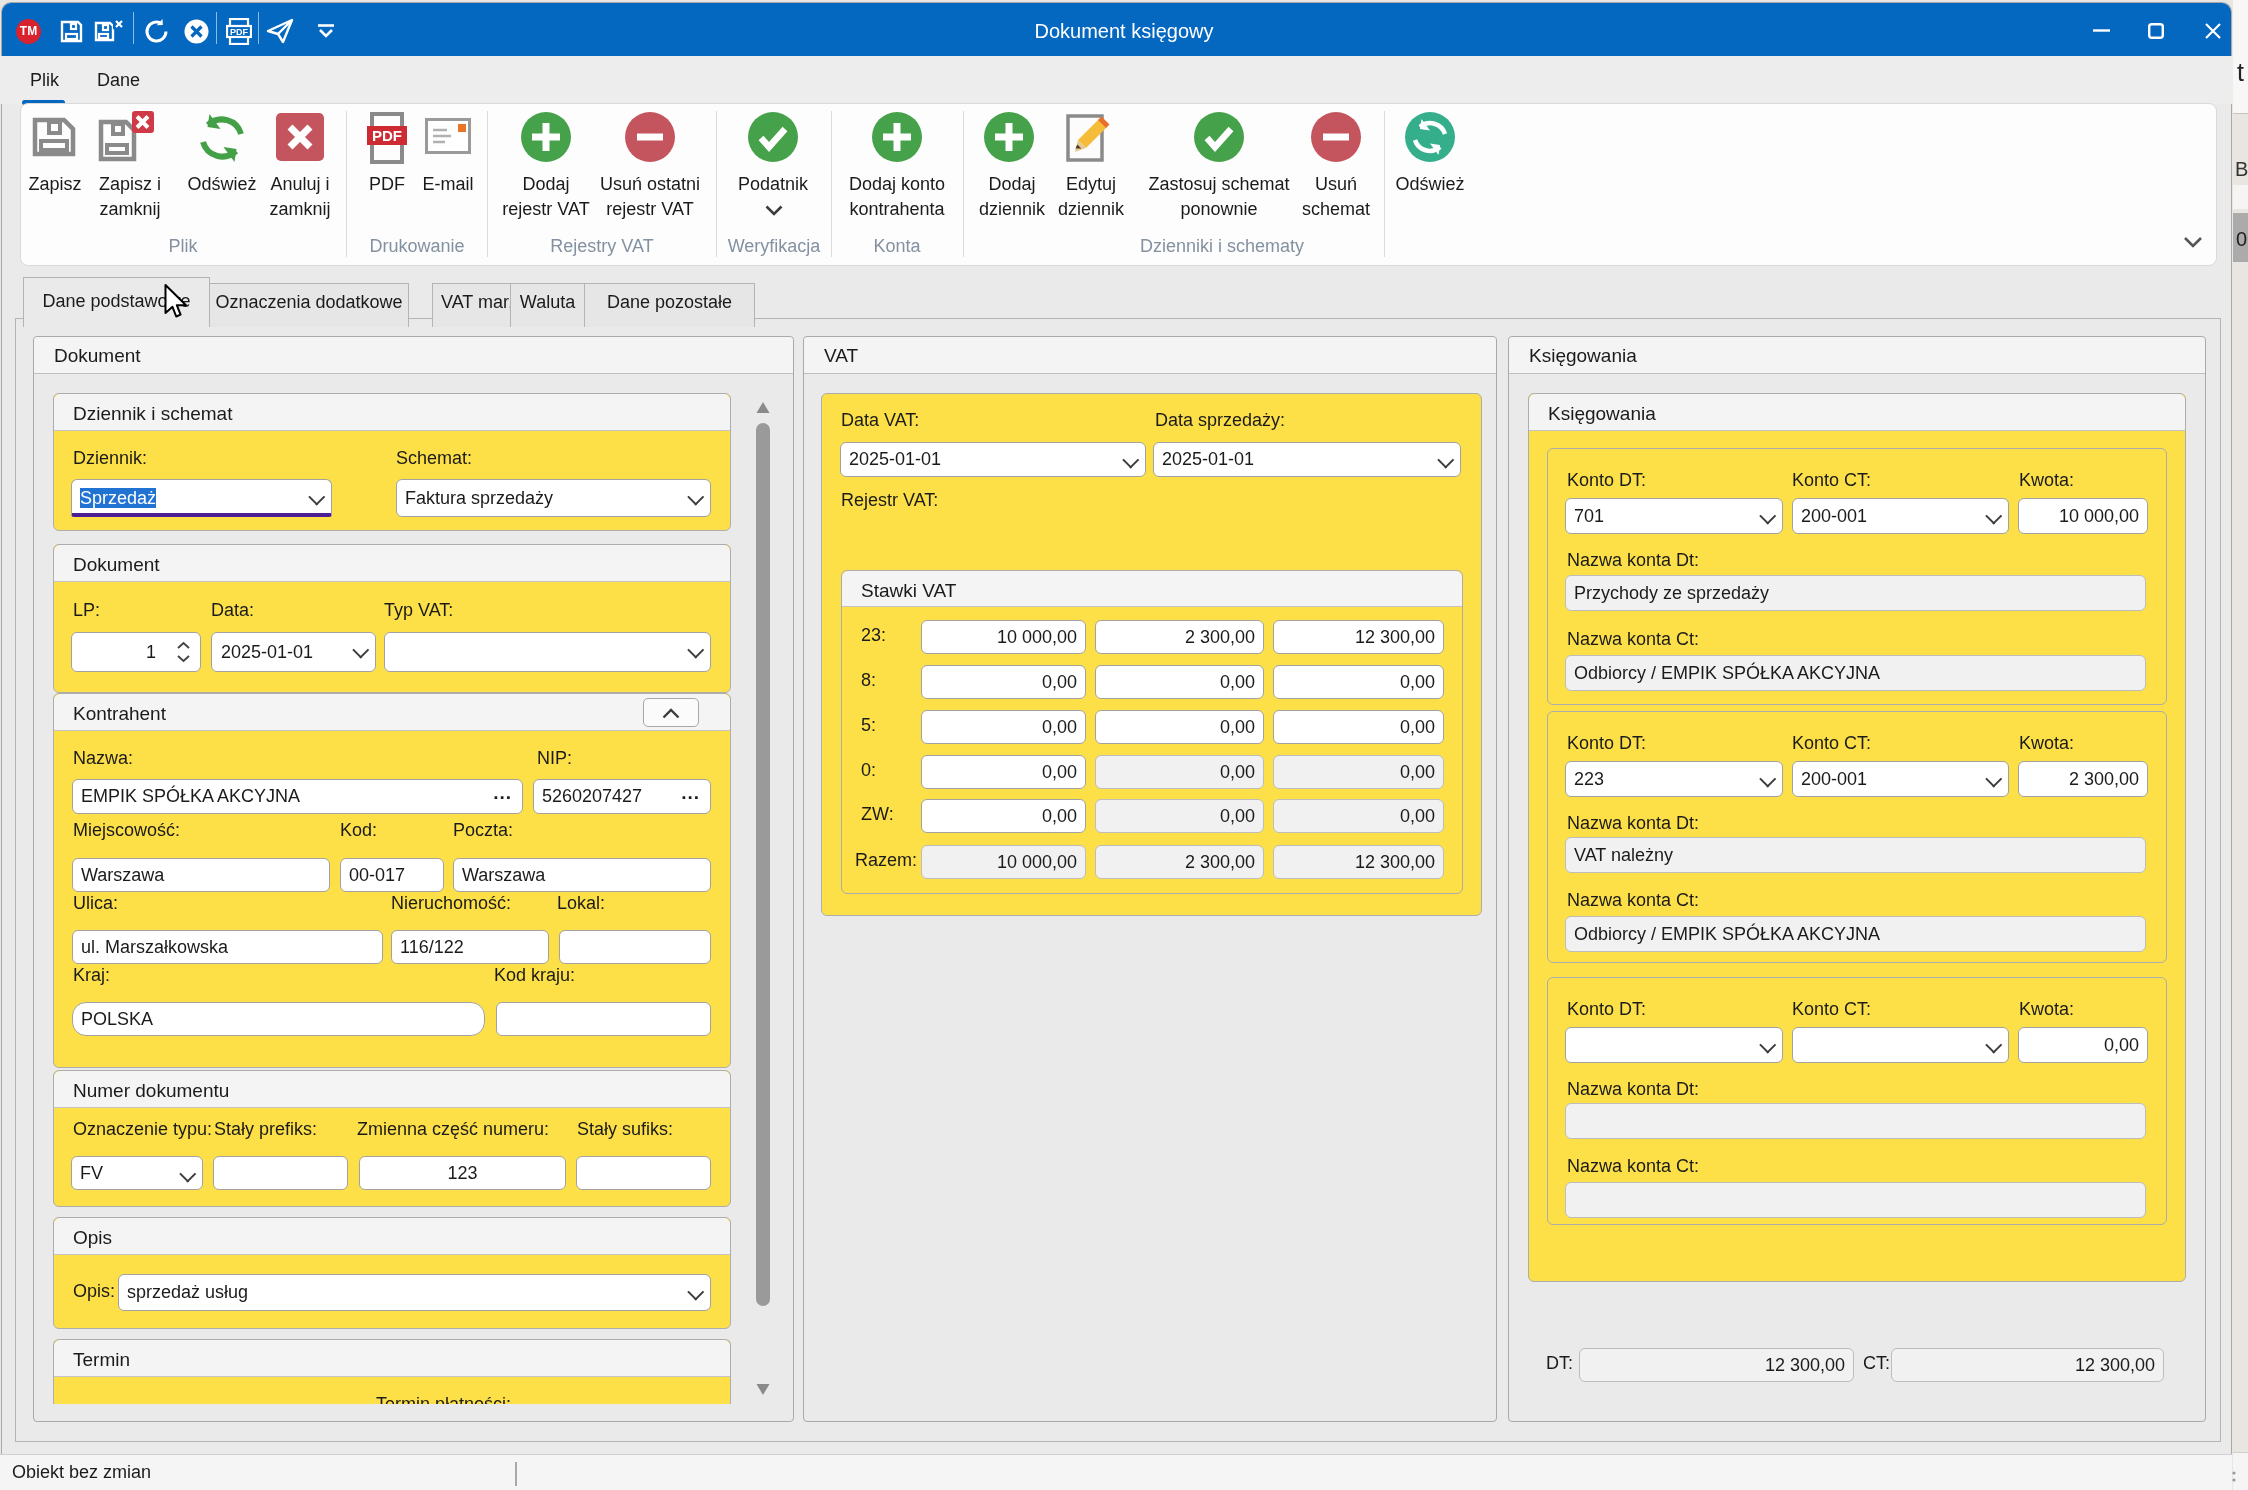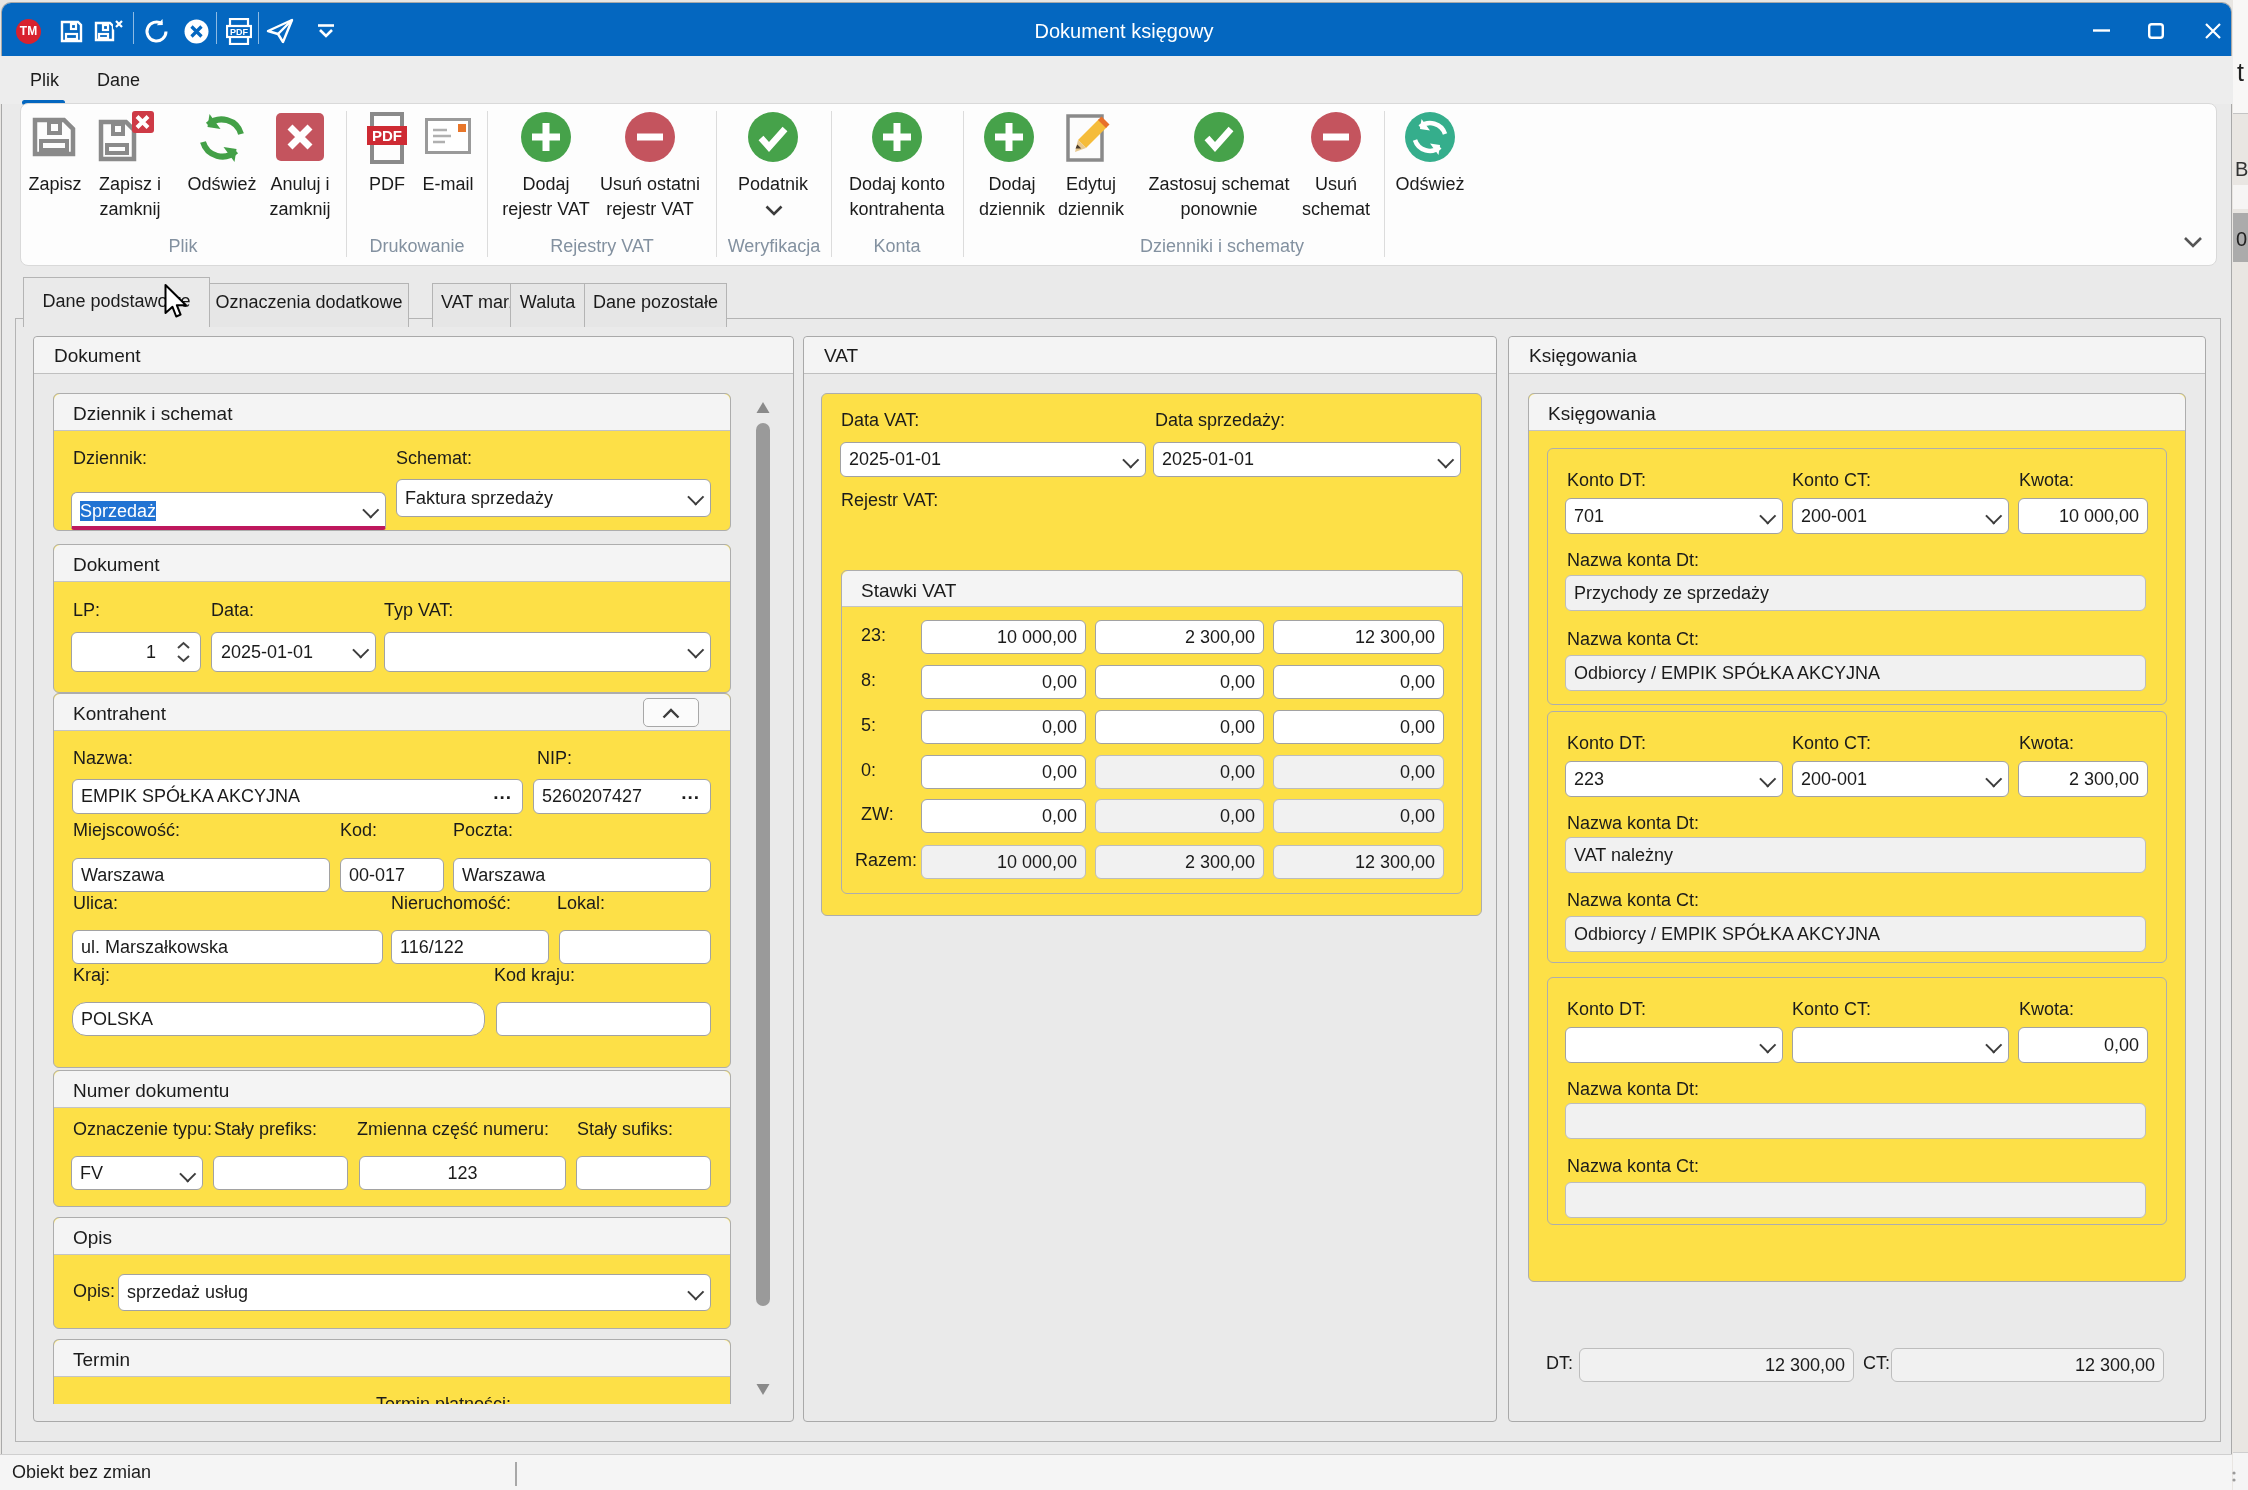--- a/index.html
+++ b/index.html
@@ -253,42 +253,42 @@
       </svg>
     <div class="tab tab2" style="left:209px; width:200px;">
         <div class="tx">Oznaczenia dodatkowe</div>
       </div>
     <div class="tab tab2" style="left:432px; width:105px;text-decoration:underline;">
         <div class="tx">VAT marża</div>
       </div>
     <div class="tab tab2" style="left:510px; width:75px;">
         <div class="tx">Waluta</div>
       </div>
-    <div class="tab tab2" style="left:584px; width:143px;">
+    <div class="tab tab2" style="left:584px; width:171px;">
         <div class="tx">Dane pozostałe</div>
       </div>
     <div class="tab" id="tab-active" style="left:23px; width:187px;">
         <div class="tx" style="top:13px;">Dane podstawowe</div>
       </div>
     <div id="tabline"></div>
     <div id="page"></div>
 
     <svg class="abs" style="left:163px; top:283px; z-index:50;" width="26" height="38" viewBox="0 0 26 38">
       <path d="M2.5 2 L2.5 30 L9.5 23.8 L13.2 33.5 L17.6 31.6 L13.8 22.2 L23 22.2 Z" fill="#fff" stroke="#000" stroke-width="2" stroke-linejoin="round"></path>
     </svg>
 
     <div class="panel" style="left:33px; top:336px; width:761px; height:1086px;">
       <div class="panel-h">Dokument</div>
     </div>
 
     <div class="gb" style="left:53px; top:393px; width:678px; height:138px;">
         <div class="gb-h">Dziennik i schemat</div>
       </div>
     <div class="lbl" style="left:73px; top:448px;">Dziennik:</div>
-    <div class="inp cmb" style="left:71px; top:479px; width:315px; height:38px; border-bottom:4px solid #be185d; border-radius:6px 6px 3px 3px;margin-top:13px;"><span style="background:#2173d3; color:#fff;">Sprzedaż</span></div>
+    <div class="inp cmb" style="left:71px; top:479px; width:261px; height:38px; border-bottom:4px solid #4c1d95; border-radius:6px 6px 3px 3px;"><span style="background:#2173d3; color:#fff;">Sprzedaż</span></div>
     <div class="lbl" style="left:396px; top:448px;">Schemat:</div>
     <div class="inp cmb" style="left:396px; top:479px; width:315px; height:38px;">Faktura sprzedaży</div>
 
     <div class="gb" style="left:53px; top:544px; width:678px; height:149px;">
         <div class="gb-h">Dokument</div>
       </div>
     <div class="lbl" style="left:73px; top:600px;">LP:</div>
     <div class="lbl" style="left:211px; top:600px;">Data:</div>
     <div class="lbl" style="left:384px; top:600px;">Typ VAT:</div>
     <div class="inp" style="left:71px; top:632px; width:130px; height:40px; line-height:38px; text-align:right; padding-right:44px;">1</div>

